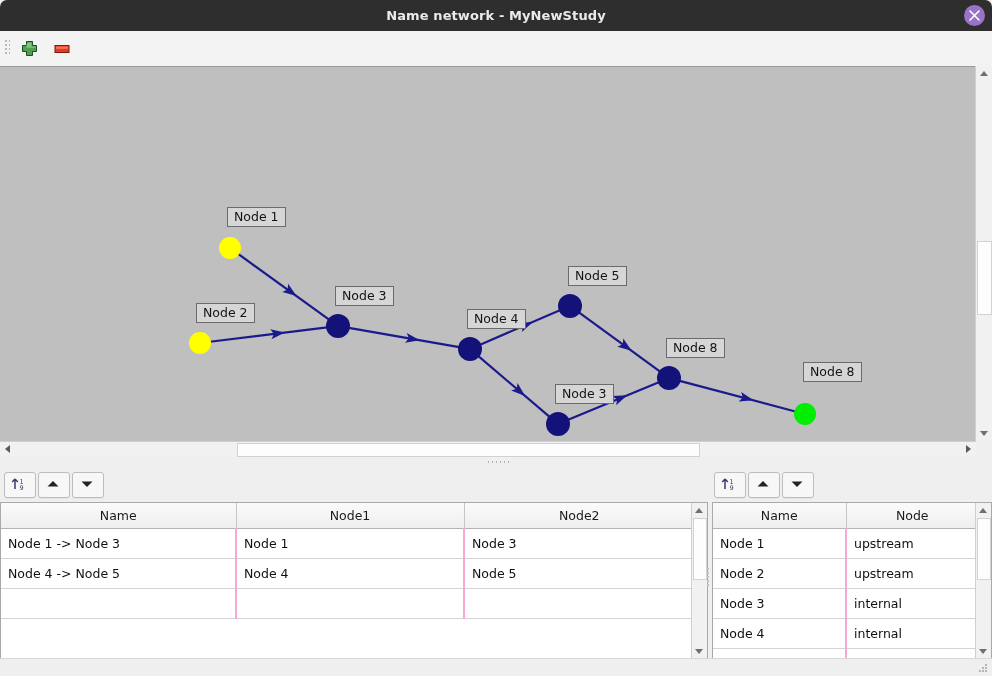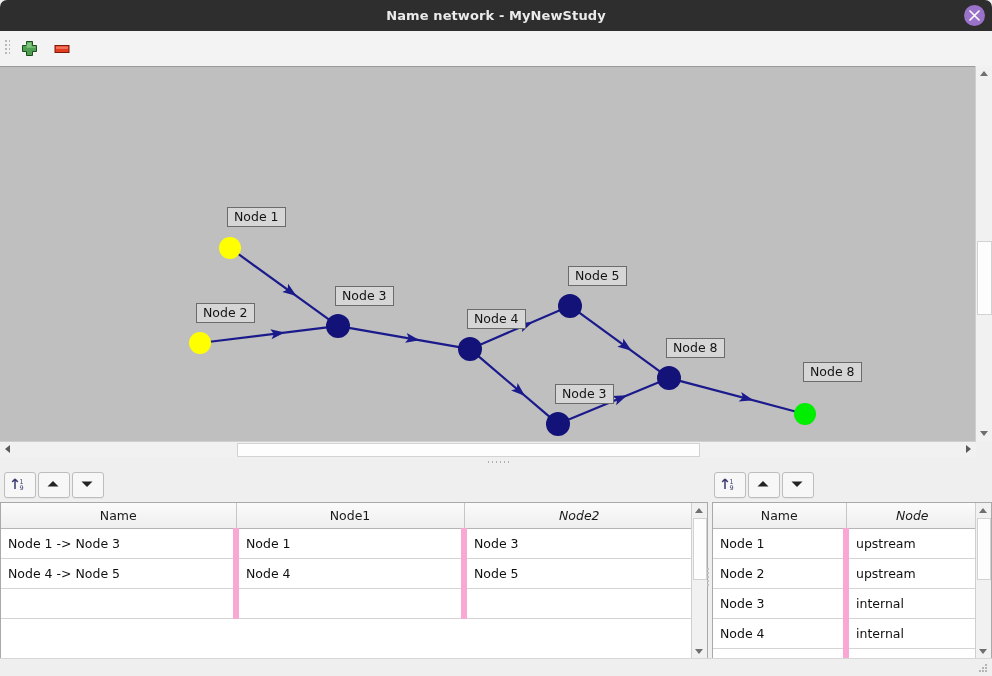--- a/index.html
+++ b/index.html
@@ -104,23 +104,23 @@
   .tablebox{
     position:absolute;background:#ffffff;border:1px solid #a9a9a9;
     box-sizing:border-box;overflow:hidden;
   }
   table.grid{border-collapse:collapse;width:100%;table-layout:fixed;}
   table.grid th{
     background:linear-gradient(#fbfbfb,#eeeeee);
     border-right:1px solid #c6c6c6;border-bottom:1px solid #b4b4b4;
     font-weight:normal;font-size:12.5px;color:#1a1a1a;height:23px;text-align:center;
   }
-  table.grid th:last-child{border-right:none;font-style:italic;}
+  table.grid th:last-child{border-right:none;}
   table.grid td{
-    border-right:6px solid #f9a8d4;border-bottom:1px solid #d4d4d4;
+    border-right:2px solid #f9a8d4;border-bottom:1px solid #d4d4d4;
     font-size:12.5px;color:#101010;height:29px;padding:0 0 0 7px;
     background:#fff;overflow:hidden;white-space:nowrap;
   }
   table.grid td:last-child{border-right:none;}
 
   .tbl-vsb{position:absolute;top:0;right:0;width:15px;background:#f1f1f1;border-left:1px solid #cfcfcf;}
   .statusbar{position:absolute;left:0;bottom:0;width:992px;height:17px;background:#efefef;border-top:1px solid #d7d7d7;}
   .sizegrip{position:absolute;right:4px;bottom:3px;width:9px;height:9px;}
   .sizegrip i{position:absolute;width:2px;height:2px;background:#b5b5b5;}
   .vgrip{position:absolute;width:3px;height:22px;}

